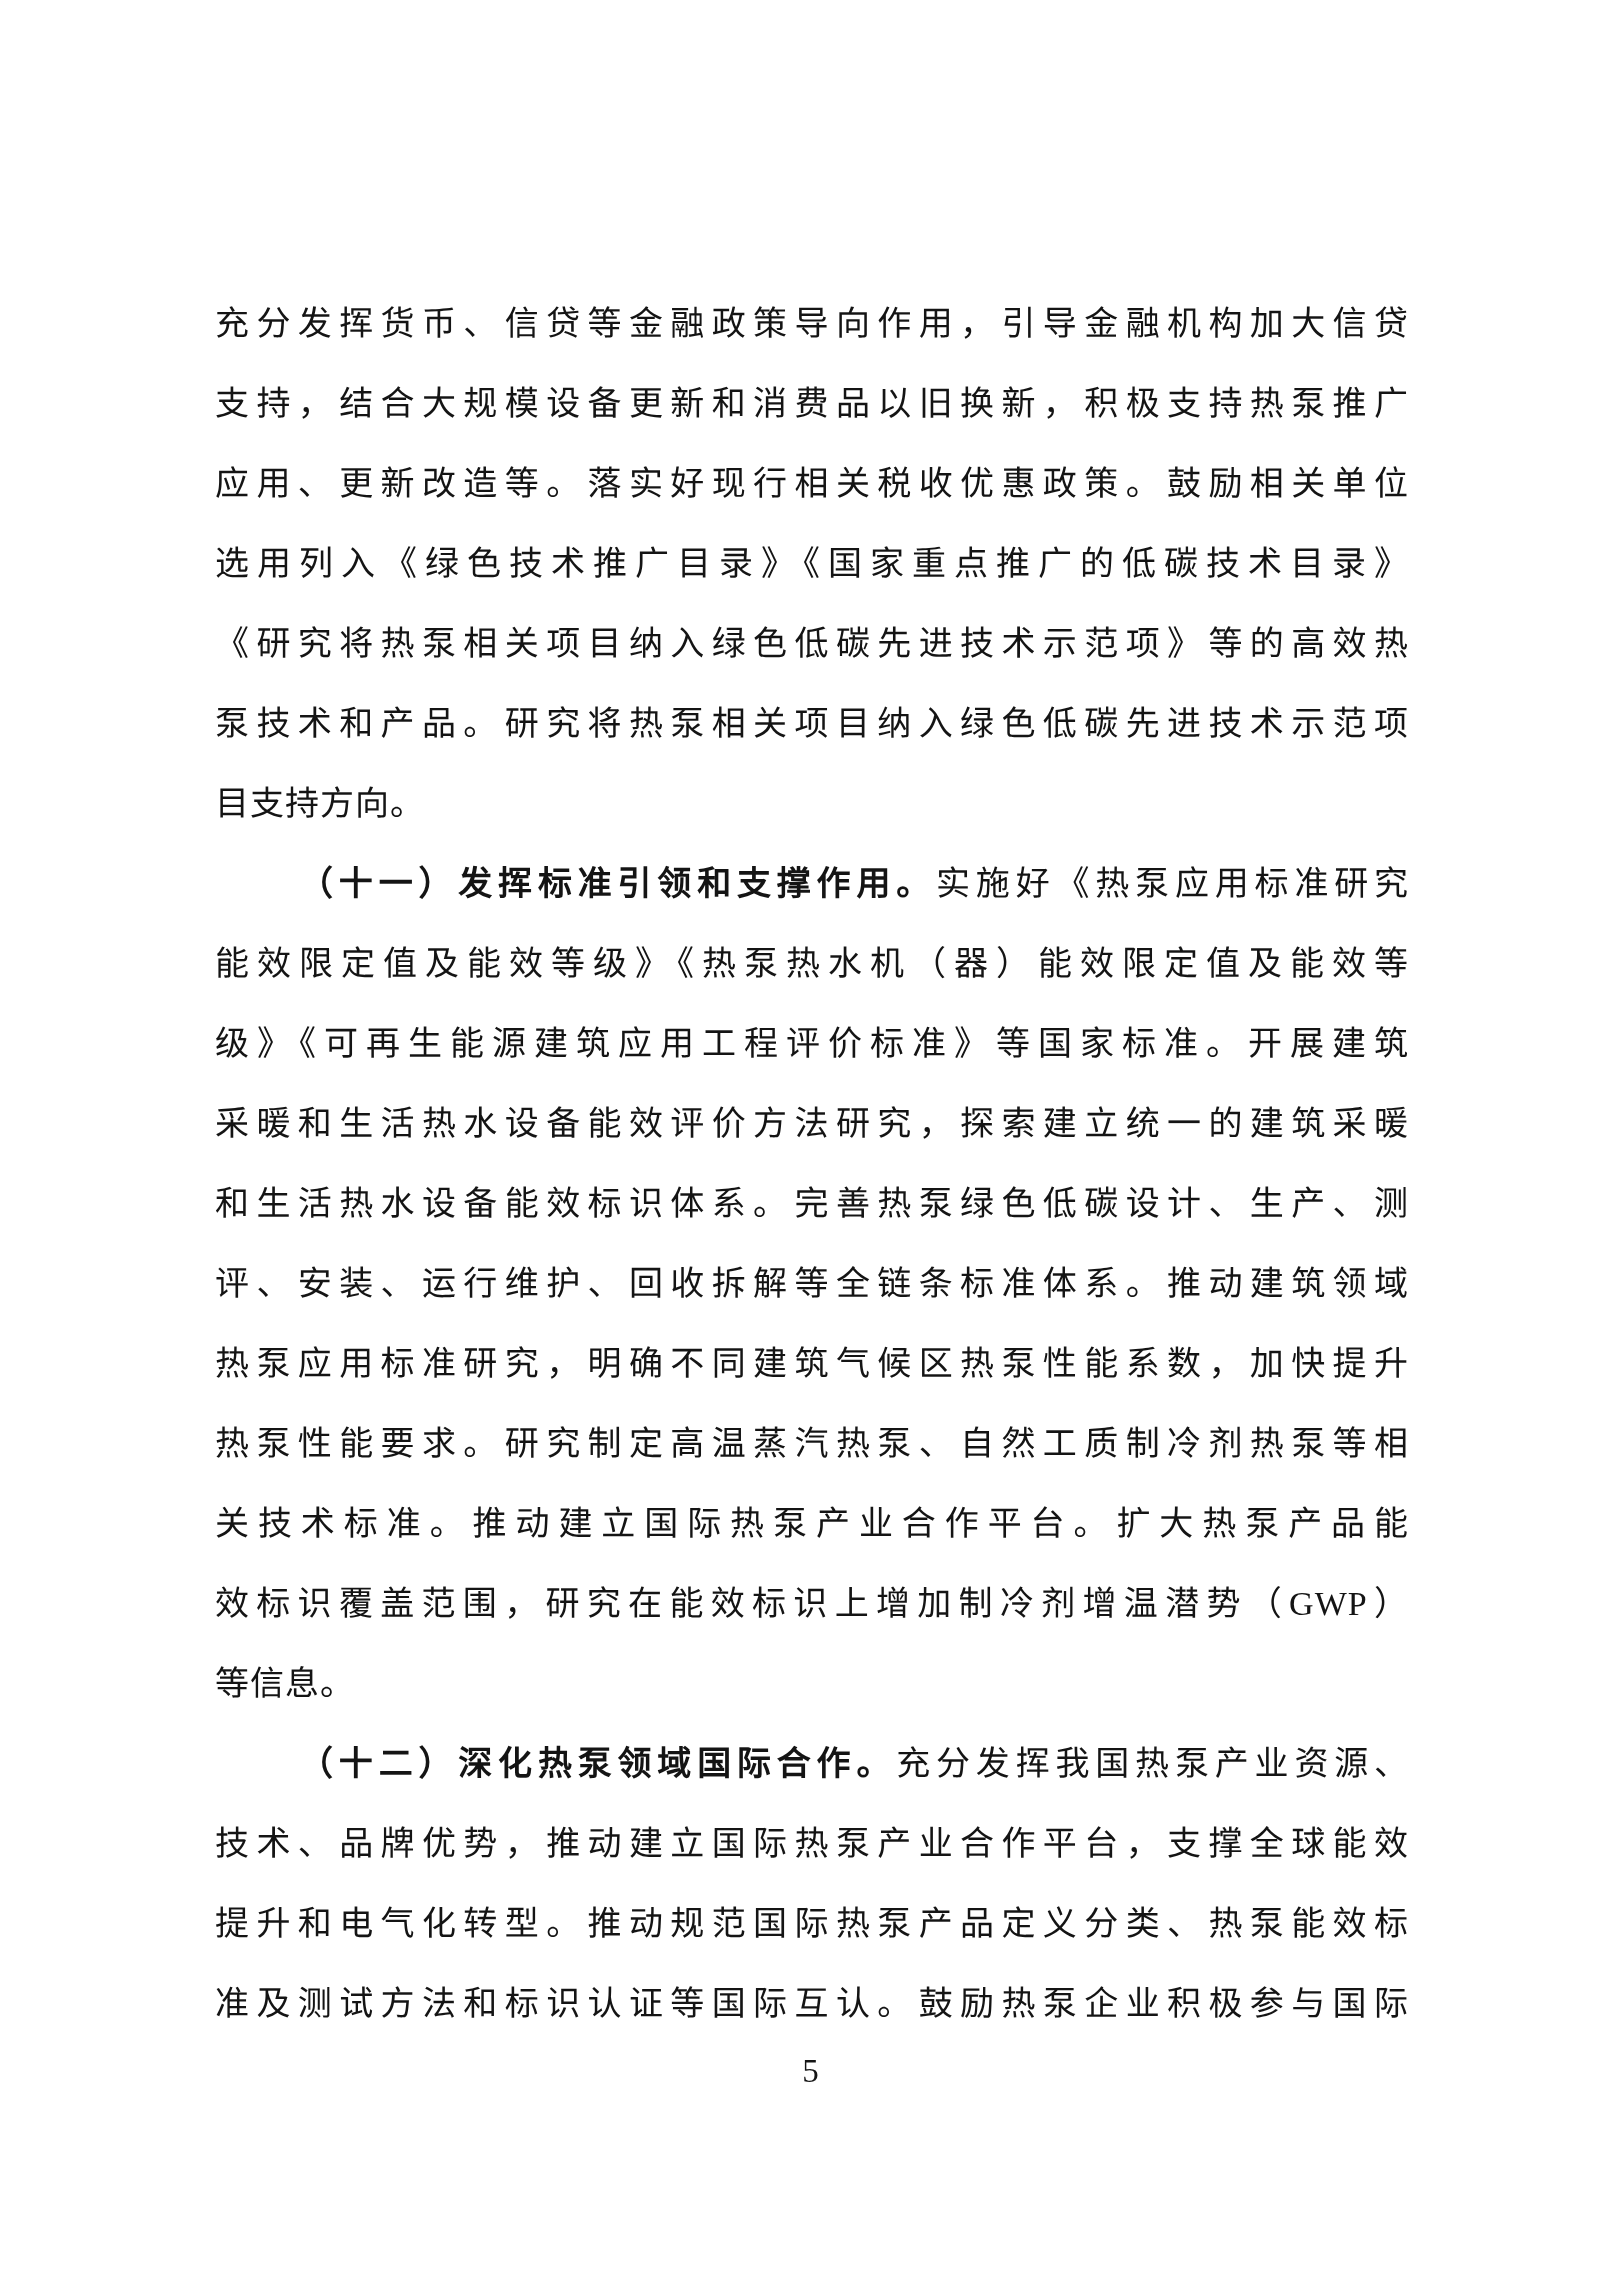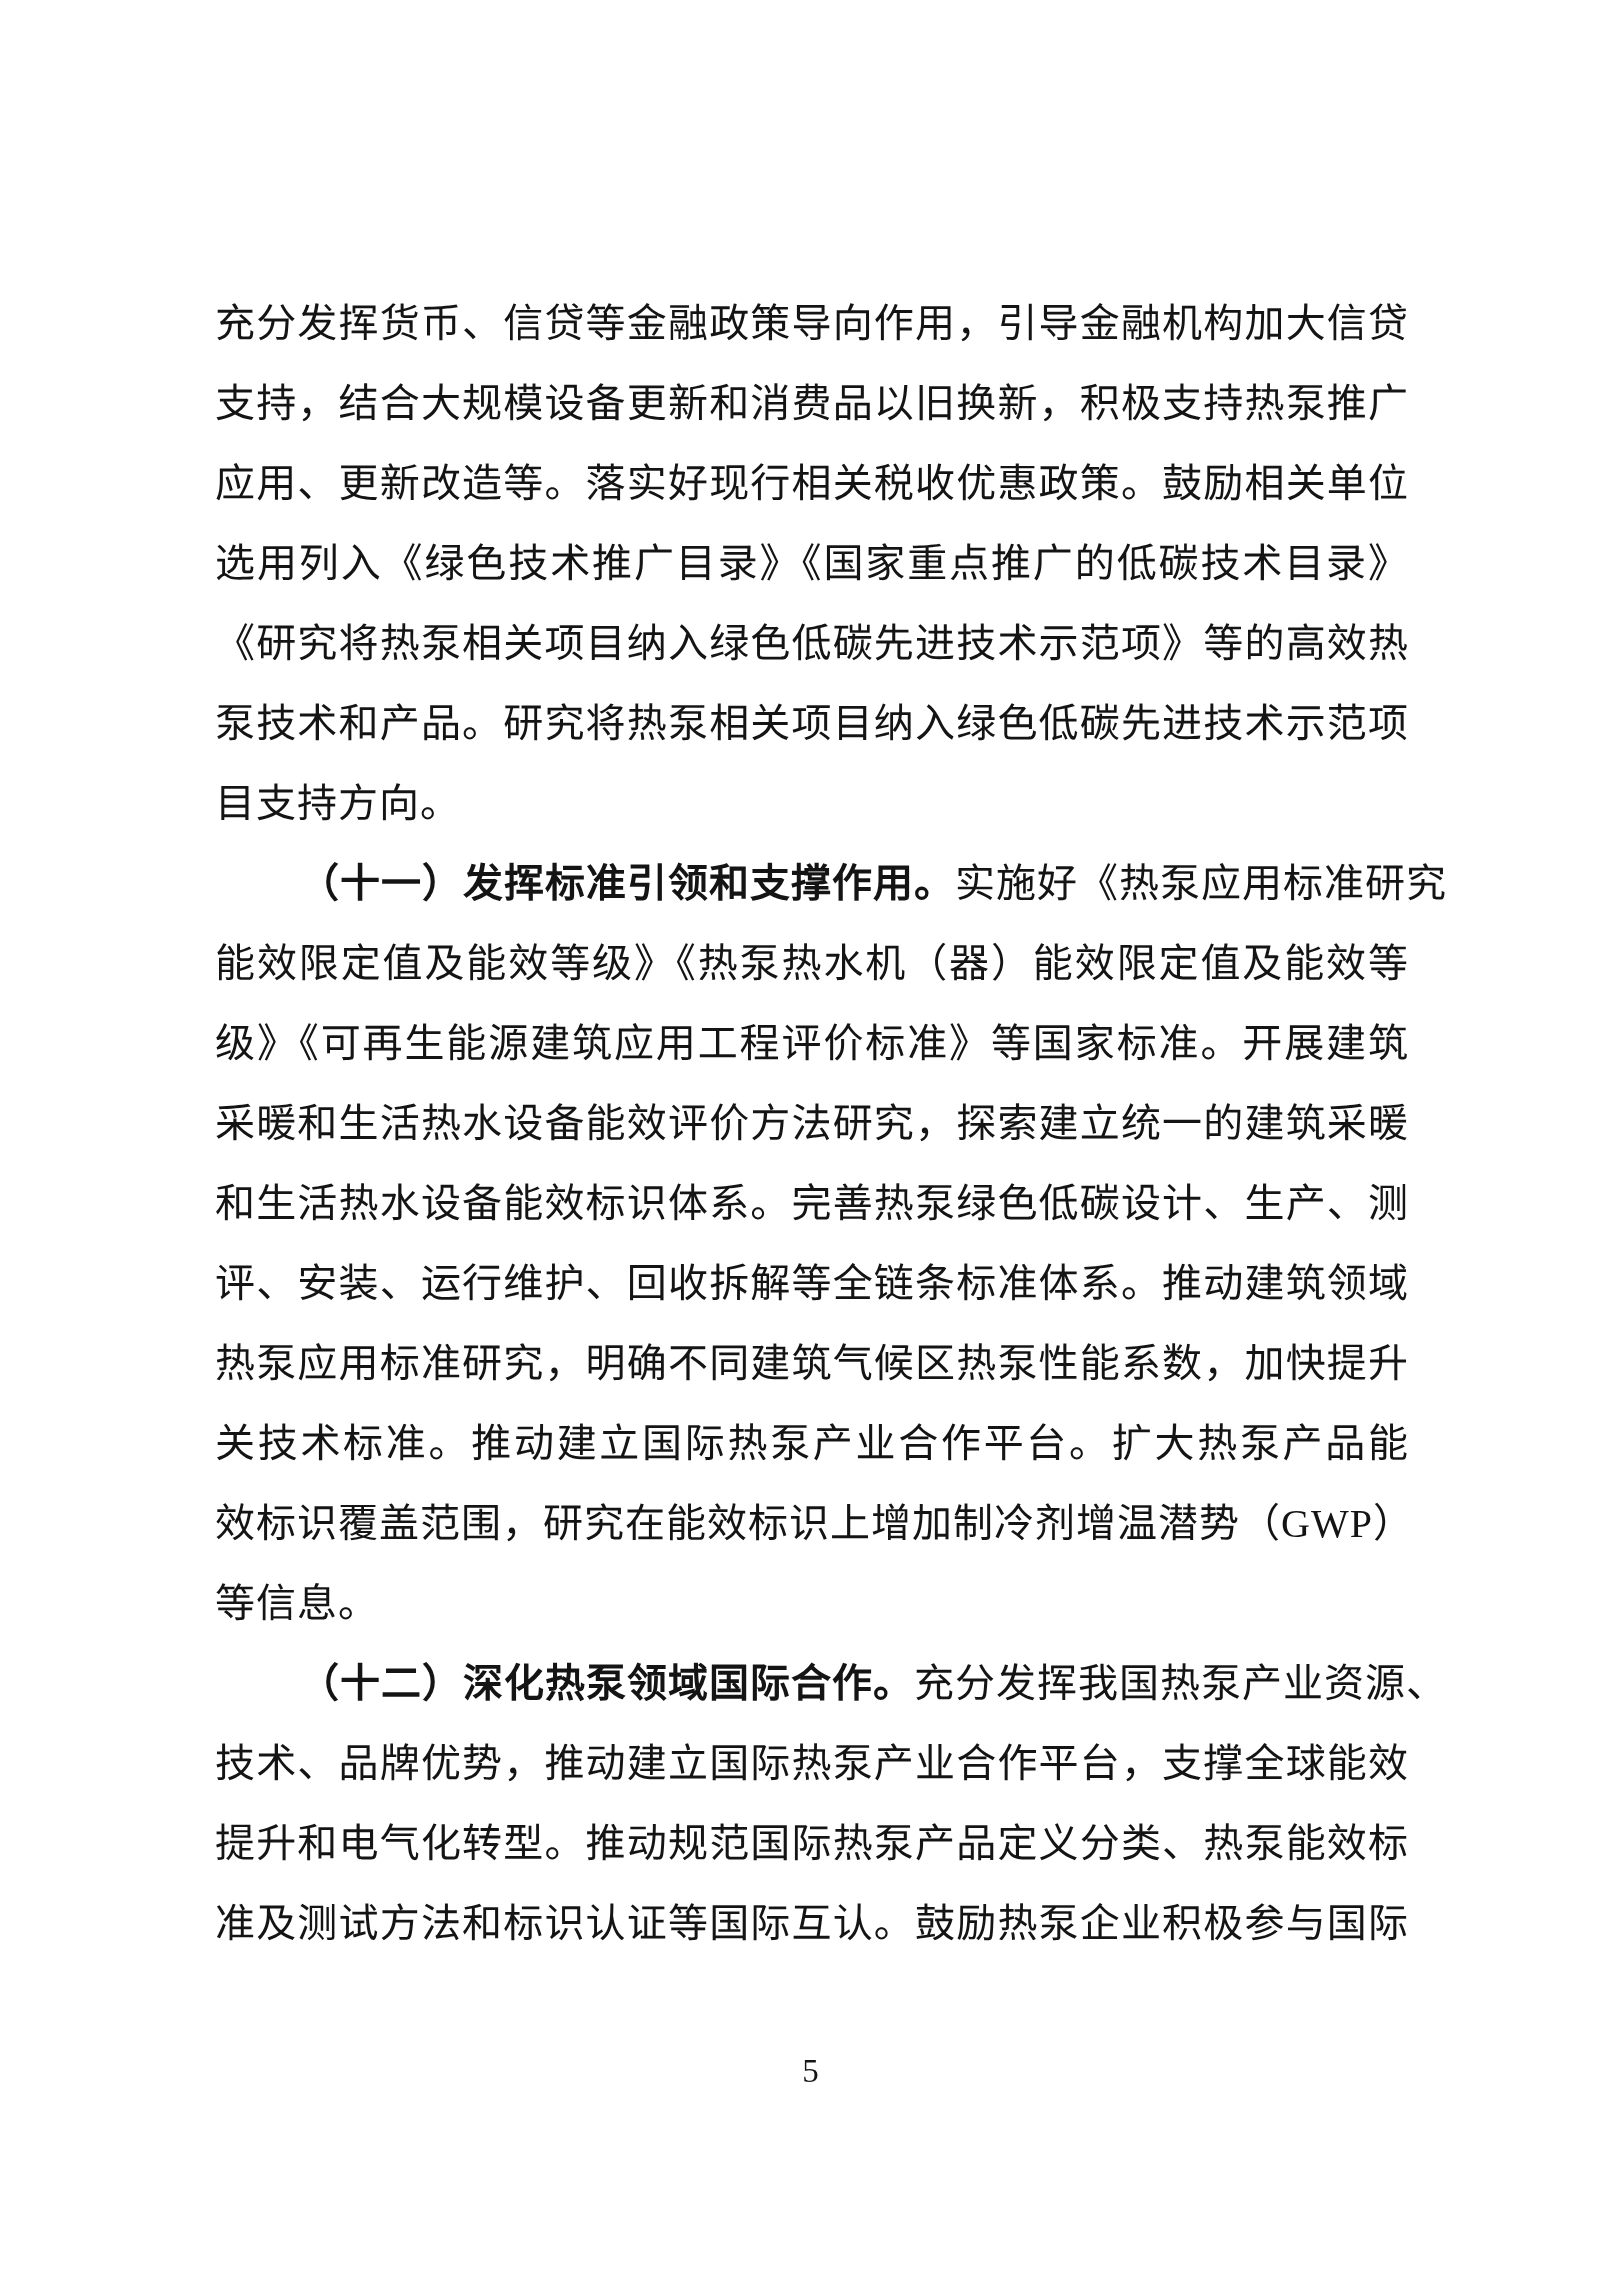--- a/index.html
+++ b/index.html
@@ -19,21 +19,21 @@
   .text-block {
     position: absolute;
     left: 215px;
     top: 284px;
     width: 1194px;
   }
   .line {
     box-sizing: border-box;
     width: 100%;
     height: 80px;
-    font-size: 40px;
+    font-size: 34px;
     line-height: 80px;
     letter-spacing: 1px;
     text-align: justify;
     text-align-last: justify;
     text-justify: inter-character;
     white-space: nowrap;
   }
   .line.short {
     text-align: right;
     text-align-last: left;
@@ -69,20 +69,21 @@
     <div class="line short">目支持方向。</div>
     <div class="line indent">
       <span class="bold">（十一）发挥标准引领和支撑作用。</span><span>实施好《热泵应用标准研究</span>
     </div>
     <div class="line">能效限定值及能效等级》《热泵热水机（器）能效限定值及能效等</div>
     <div class="line">级》《可再生能源建筑应用工程评价标准》等国家标准。开展建筑</div>
     <div class="line">采暖和生活热水设备能效评价方法研究，探索建立统一的建筑采暖</div>
     <div class="line">和生活热水设备能效标识体系。完善热泵绿色低碳设计、生产、测</div>
     <div class="line">评、安装、运行维护、回收拆解等全链条标准体系。推动建筑领域</div>
     <div class="line">热泵应用标准研究，明确不同建筑气候区热泵性能系数，加快提升</div>
+    <div class="line">热泵性能要求。研究制定高温蒸汽热泵、自然工质制冷剂热泵等相</div>
     <div class="line">关技术标准。推动建立国际热泵产业合作平台。扩大热泵产品能</div>
     <div class="line">效标识覆盖范围，研究在能效标识上增加制冷剂增温潜势（GWP）</div>
     <div class="line short">等信息。</div>
     <div class="line indent">
       <span class="bold">（十二）深化热泵领域国际合作。</span><span>充分发挥我国热泵产业资源、</span>
     </div>
     <div class="line">技术、品牌优势，推动建立国际热泵产业合作平台，支撑全球能效</div>
     <div class="line">提升和电气化转型。推动规范国际热泵产品定义分类、热泵能效标</div>
     <div class="line">准及测试方法和标识认证等国际互认。鼓励热泵企业积极参与国际</div>
   </div>

